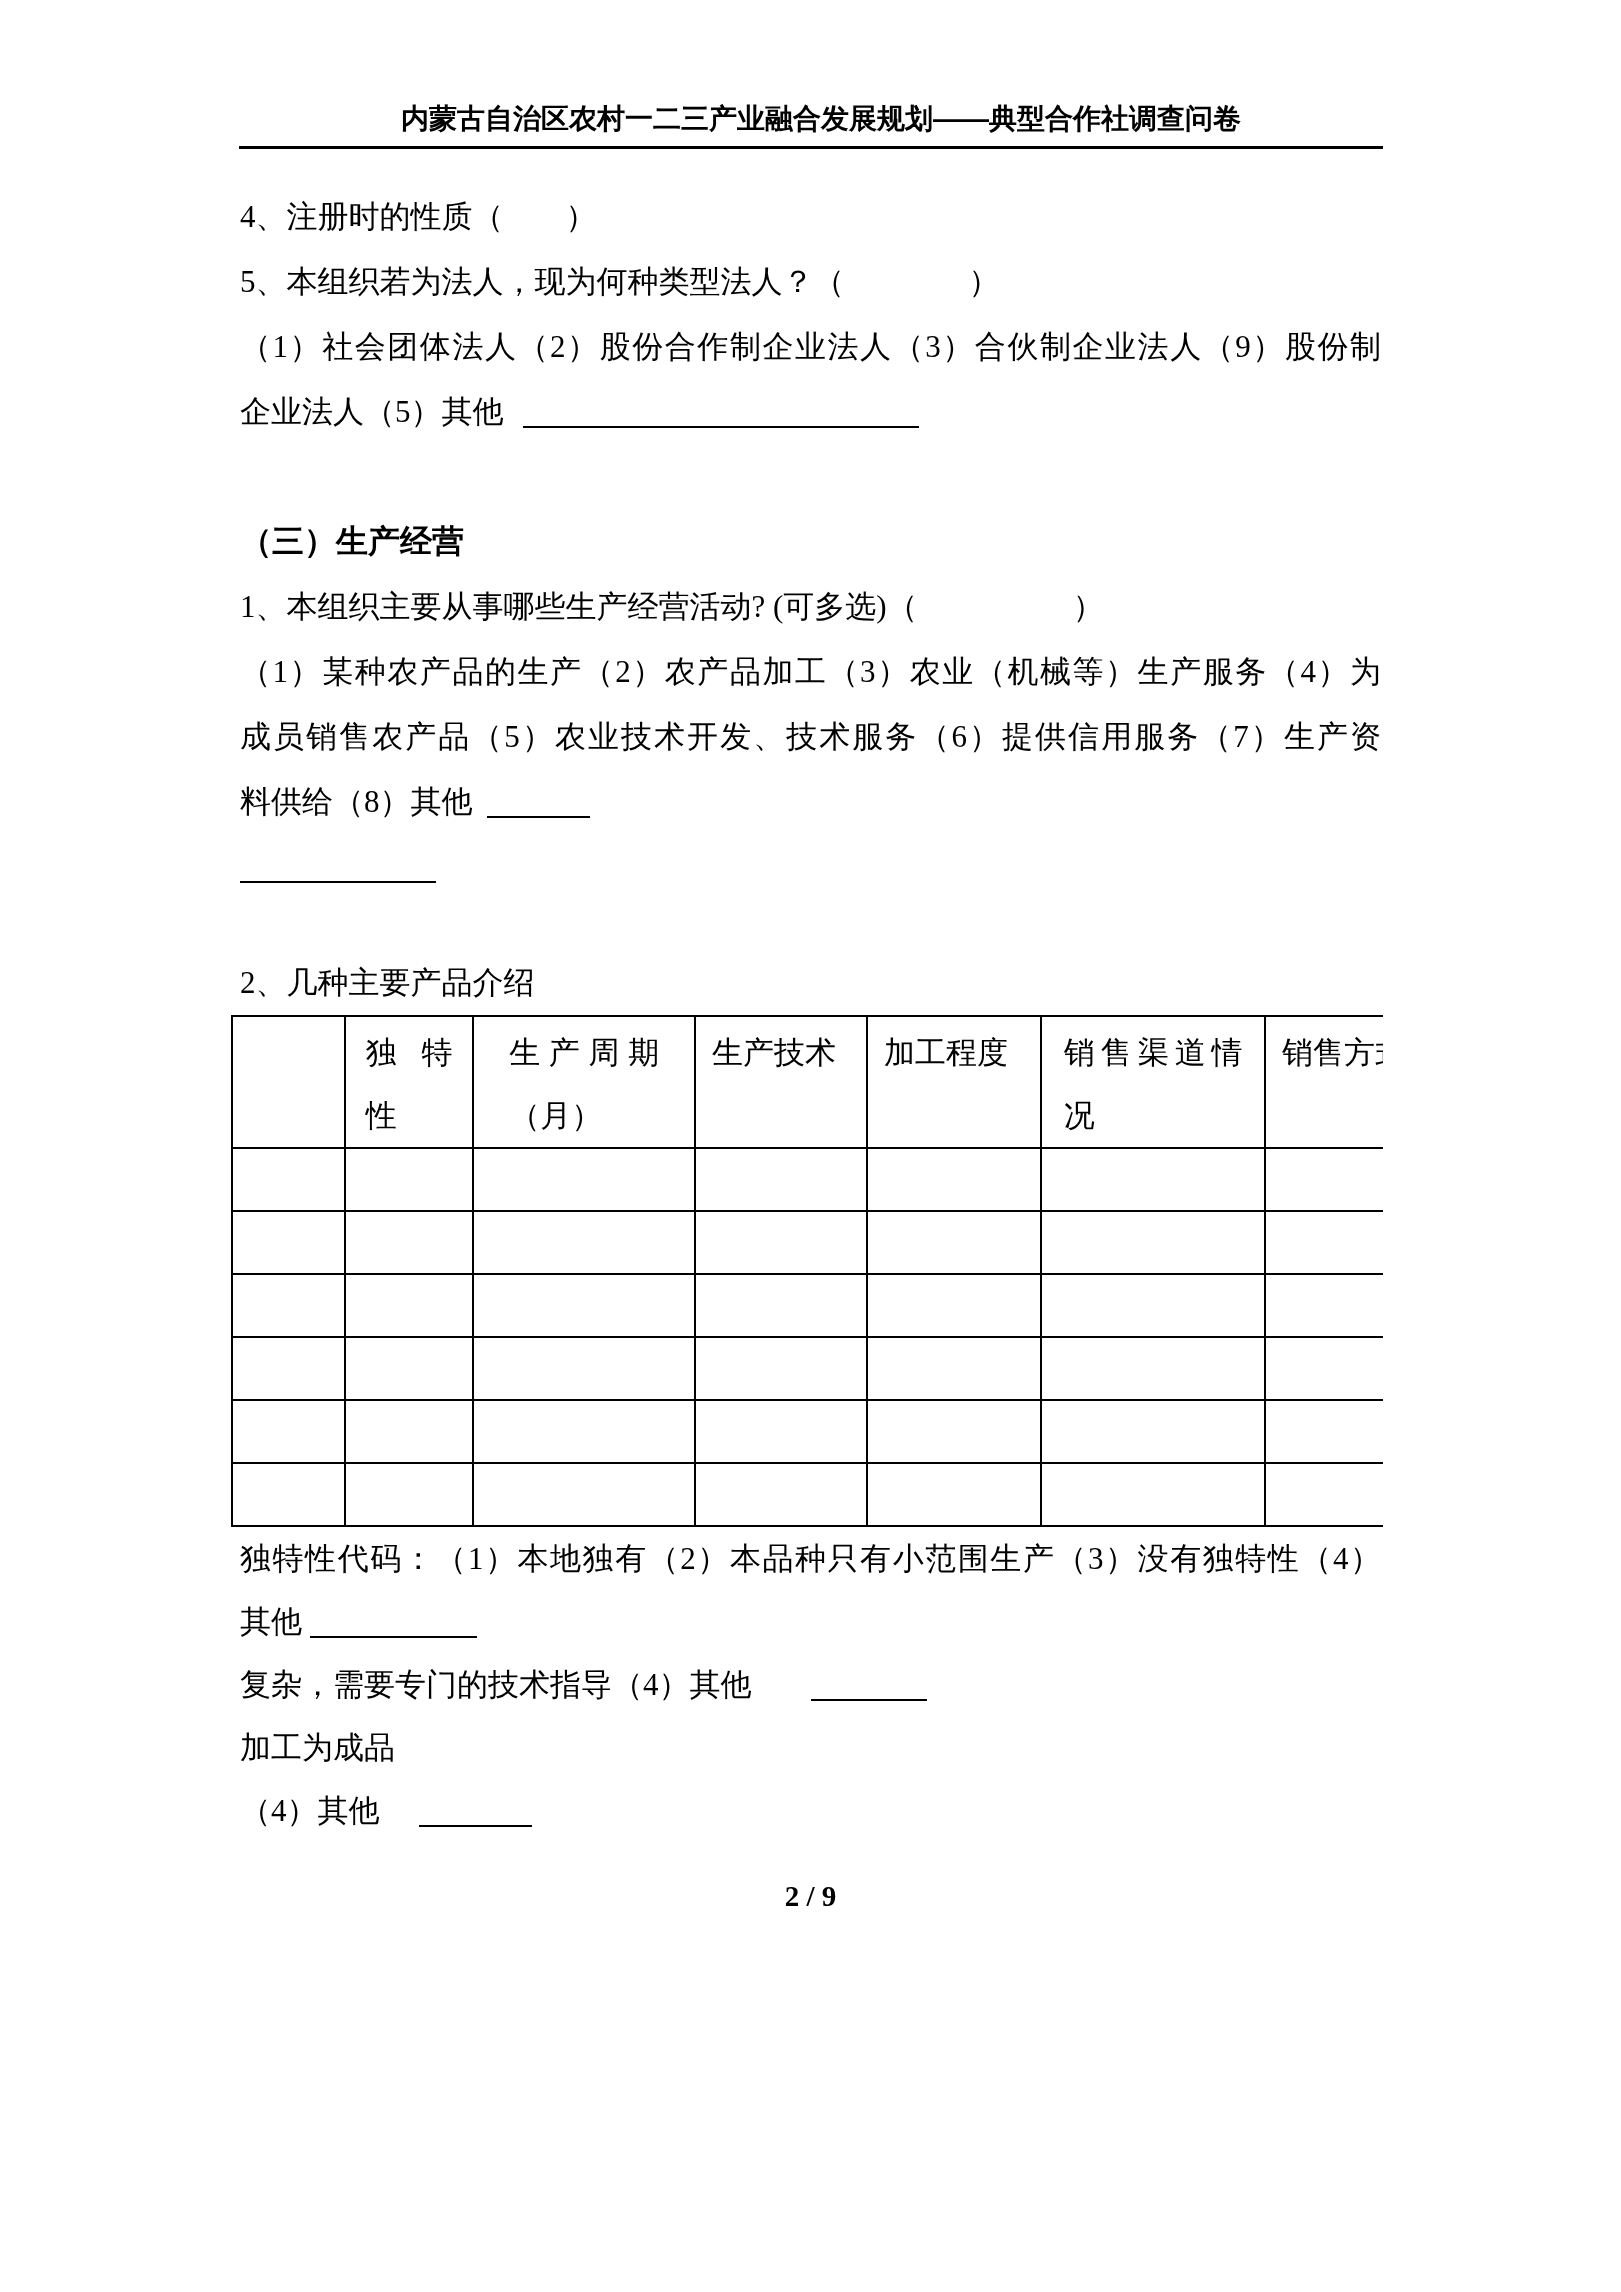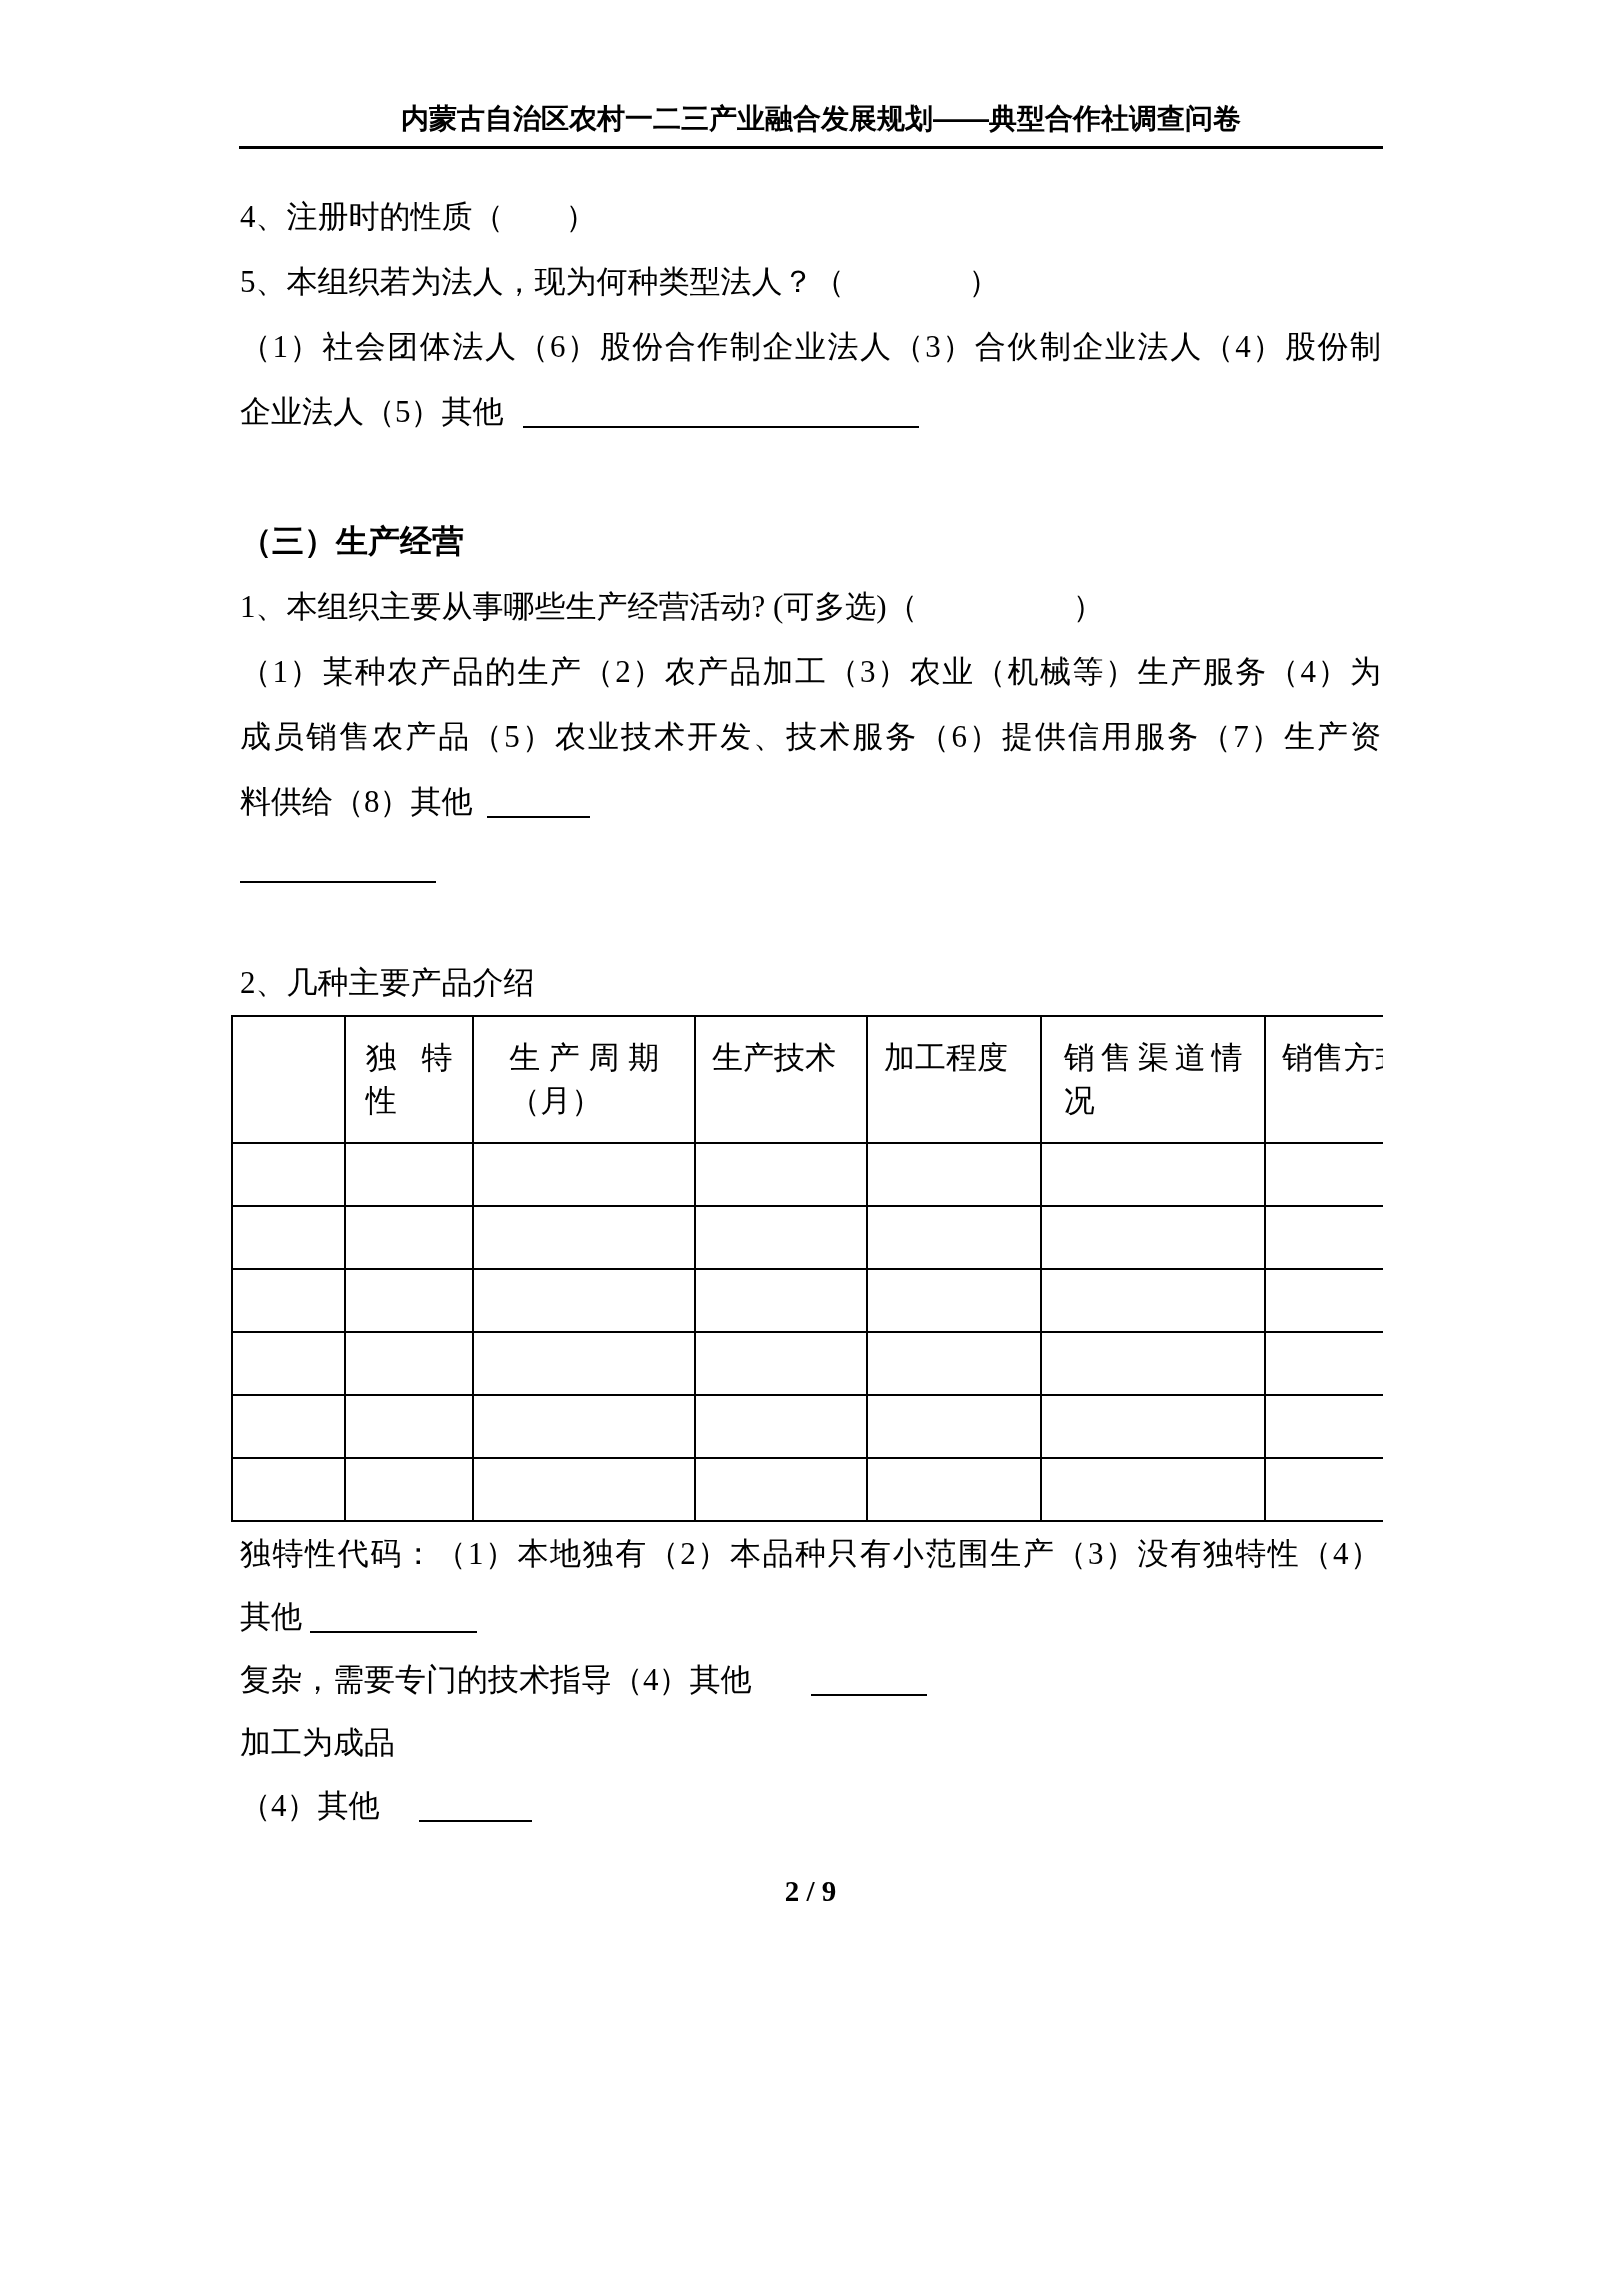--- a/index.html
+++ b/index.html
@@ -65,22 +65,22 @@
     border-right:2px solid #000;
     border-top:2.9px solid #000;
     border-bottom:2.9px solid #000;
     vertical-align:top;
     font-weight:normal;
     padding:0;
   }
   table.products thead tr{height:127px;}
   table.products tbody tr{height:63px;}
   table.products th{
-    padding-top:19px;
-    line-height:43px;
+    padding-top:4px;
+    line-height:63px;
     text-align:justify;
     text-align-last:auto;
     font-family:Liberation Serif, serif;
   }
   table.products th:nth-child(2){padding-left:19.6px;padding-right:19.6px;}
   table.products th:nth-child(3){padding-left:35px;padding-right:35px;}
   table.products th:nth-child(4){padding-left:15.7px;padding-right:15.7px;}
   table.products th:nth-child(5){padding-left:15.7px;padding-right:15.7px;}
   table.products th:nth-child(6){padding-left:21.6px;padding-right:21.6px;}
   table.products th:nth-child(7){padding-left:15.7px;padding-right:15.7px;}
@@ -101,21 +101,21 @@
 <body>
 
 <div class="page">
 
   <div class="page-header">内蒙古自治区农村一二三产业融合发展规划——典型合作社调查问卷</div>
 
   <div class="content">
 
     <div class="line">4、注册时的性质（        ）</div>
     <div class="line">5、本组织若为法人，现为何种类型法人？（                ）</div>
-    <div class="line jline">（1）社会团体法人（6）股份合作制企业法人（3）合伙制企业法人（4）股份制</div>
+    <div class="line jline">（1）社会团体法人（2）股份合作制企业法人（3）合伙制企业法人（9）股份制</div>
     <div class="line"><span>企业法人（5）其他</span><span class="blank" style="width:396px;margin-left:19.6px;"></span></div>
 
     <div class="spacer66"></div>
 
     <div class="line heading">（三）生产经营</div>
     <div class="line">1、本组织主要从事哪些生产经营活动? (可多选)（                    ）</div>
     <div class="line jline">（1）某种农产品的生产（2）农产品加工（3）农业（机械等）生产服务（4）为</div>
     <div class="line jline">成员销售农产品（5）农业技术开发、技术服务（6）提供信用服务（7）生产资</div>
     <div class="line"><span>料供给（8）其他</span><span class="blank" style="width:103px;margin-left:14.7px;"></span></div>
     <div class="line"><span class="blank" style="width:196px;"></span></div>

